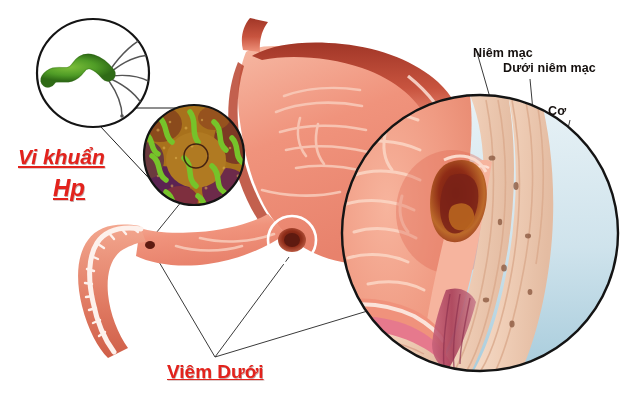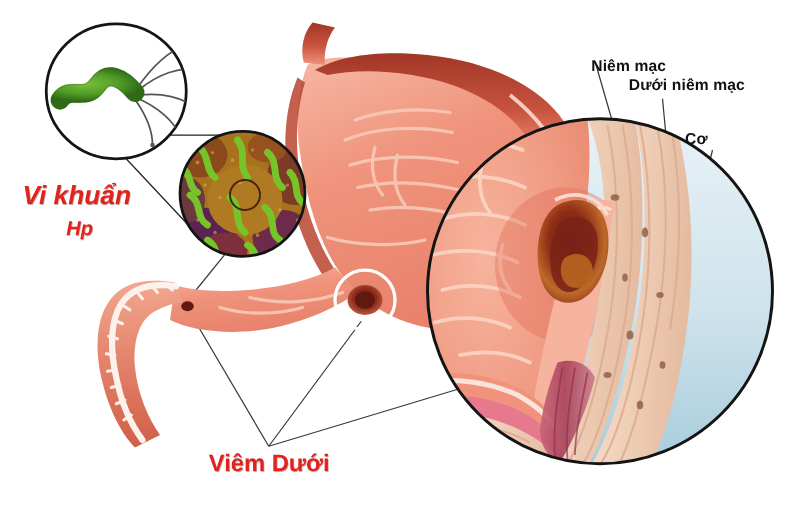--- a/index.html
+++ b/index.html
@@ -34,26 +34,27 @@
   }
   .lbl-black {
     color: #15100e;
     font-size: 12.5px;
     letter-spacing: 0.1px;
   }
   .lbl-red {
     color: #e3221c;
     font-style: italic;
     text-shadow: 0.6px 0.6px 0 rgba(90,0,0,0.35);
+    text-decoration: underline;
   }
   #lbl-niem-mac   { left: 449px; top: 47px; padding-left: 24px; }
   #lbl-duoi-niem  { left: 471px; top: 62px; margin-left: 32px; }
   #lbl-co         { left: 548px; top: 105px; }
   #lbl-vi-khuan   { left: 18px;  top: 146px; font-size: 21px; }
-  #lbl-hp         { left: 53px;  top: 176px; font-size: 16px; text-align: right; }
+  #lbl-hp         { left: 53px;  top: 176px; font-size: 24px; text-align: right; }
   #lbl-viem-loet  { left: 167px; top: 362px; font-size: 19px; font-style: normal; }
 </style>
 </head>
 <body>
 
 <div id="stage">
 
   <svg id="art" viewBox="0 0 628 406" xmlns="http://www.w3.org/2000/svg">
     <defs>
 

